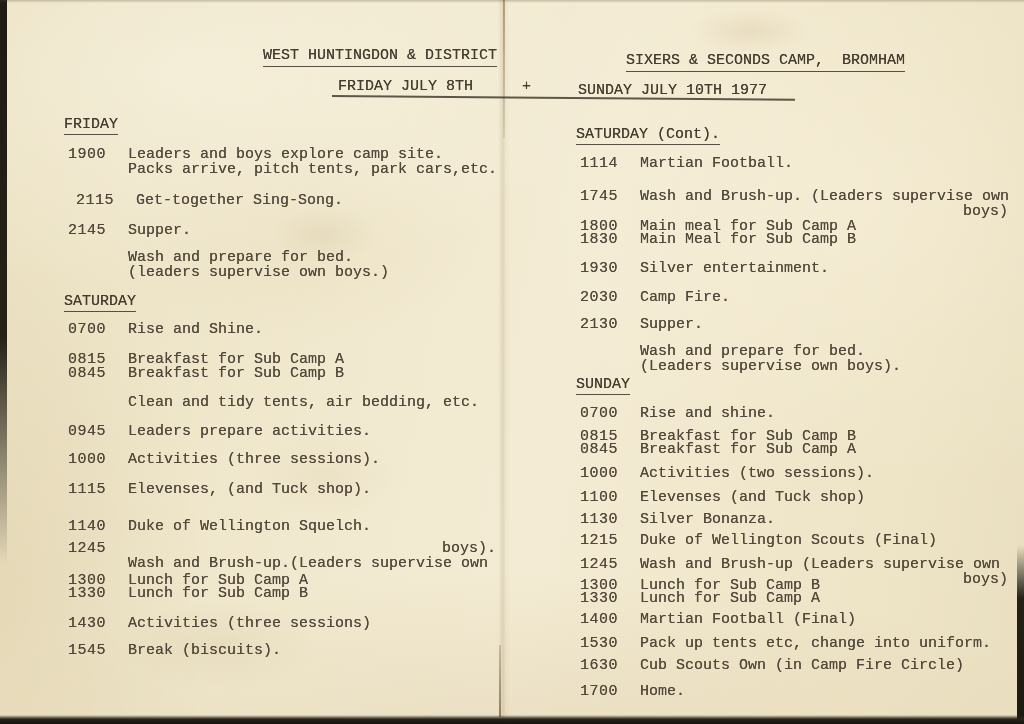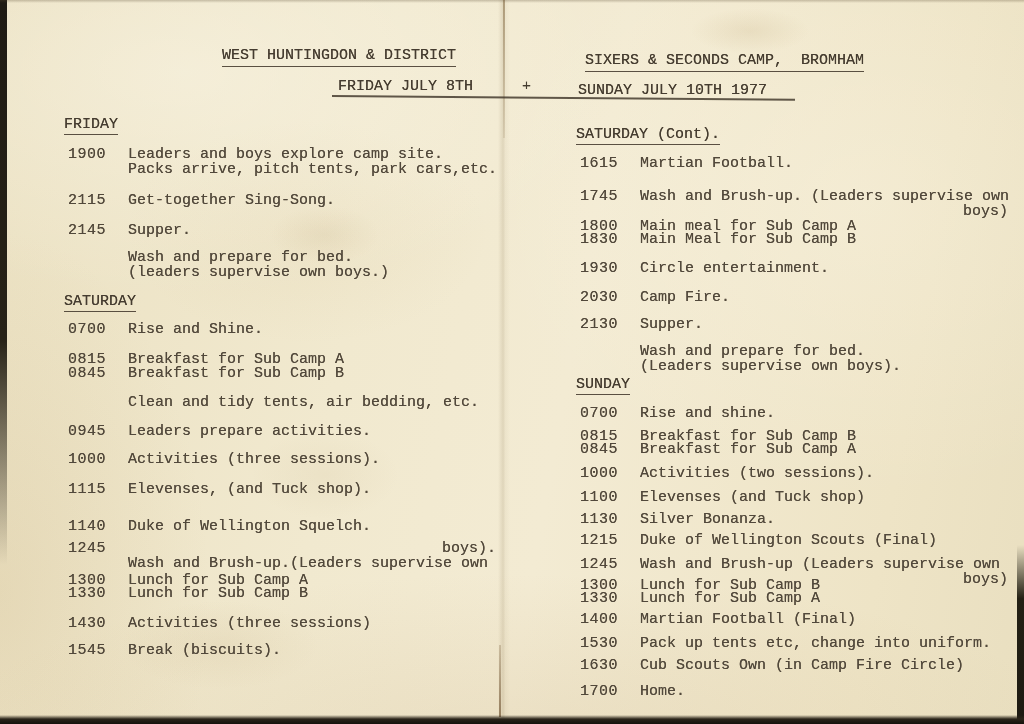--- a/index.html
+++ b/index.html
@@ -31,21 +31,21 @@
     background:linear-gradient(180deg,#1f1b14 0%,#272217 60%,rgba(39,34,23,0) 100%);}
   .edge-right{position:absolute;right:0;top:545px;width:7px;height:179px;
     background:linear-gradient(180deg,rgba(35,32,20,0),#232014 30%,#1d1a12 100%);}
   .edge-bottom{position:absolute;left:0;top:715px;width:1024px;height:9px;
     background:linear-gradient(180deg,rgba(42,36,25,0),#2a2419 45%,#15120c 100%);}
   .edge-top{position:absolute;left:0;top:0;width:1024px;height:3px;
     background:linear-gradient(180deg,rgba(90,75,50,.30),rgba(90,75,50,0));}
 
   .tw{color:#4f463a;font-size:15px;line-height:15px;white-space:pre;
       text-shadow:0 0 .6px rgba(72,61,46,.85);}
-  .title{position:absolute;color:#453c30;border-bottom:1.6px solid rgba(62,52,40,.85);padding-bottom:3px;}
+  .title{position:absolute;color:#453c30;border-bottom:1.6px solid rgba(62,52,40,.85);padding-bottom:3px;margin-left:41px;}
   .date-part{position:absolute;color:#453c30;}
   .date-underline{position:absolute;left:332px;top:95px;width:463px;height:1.8px;
       background:rgba(62,52,40,.82);transform:rotate(.45deg);transform-origin:left center;}
 
   .col{position:absolute;}
   #col-left{left:64px;top:0;width:438px;height:724px;}
   #col-right{left:576px;top:0;width:438px;height:724px;}
   .sec-head{position:absolute;left:0;color:#453c30;font-size:15px;line-height:15px;white-space:pre;
       border-bottom:1.6px solid rgba(62,52,40,.85);padding-bottom:2px;
       text-shadow:0 0 .6px rgba(72,61,46,.85);}
@@ -78,21 +78,21 @@
 
   <div class="col" id="col-left">
       <div class="sec-head" style="top: 117px;">FRIDAY</div>
       <div class="entry" style="top: 147px;">
         <span class="time">1900</span>
         <span class="lines">
           <span class="line">Leaders and boys explore camp site.</span>
           <span class="line">Packs arrive, pitch tents, park cars,etc.</span>
         </span>
       </div>
-      <div class="entry" style="top: 193px;">
+      <div class="entry" style="top: 193px; margin-left: 8px;">
         <span class="time">2115</span>
         <span class="lines">
           <span class="line">Get-together Sing-Song.</span>
         </span>
       </div>
       <div class="entry" style="top: 223px;">
         <span class="time">2145</span>
         <span class="lines">
           <span class="line">Supper.</span>
         </span>
@@ -181,21 +181,21 @@
       <div class="entry" style="top: 643px;">
         <span class="time">1545</span>
         <span class="lines">
           <span class="line">Break (biscuits).</span>
         </span>
       </div>
     </div>
   <div class="col" id="col-right">
       <div class="sec-head" style="top: 127px;">SATURDAY (Cont).</div>
       <div class="entry" style="top: 156px;">
-        <span class="time">1615</span>
+        <span class="time">1114</span>
         <span class="lines">
           <span class="line">Martian Football.</span>
         </span>
       </div>
       <div class="entry" style="top: 189px;">
         <span class="time">1745</span>
         <span class="lines">
           <span class="line">Wash and Brush-up. (Leaders supervise own</span>
           <span class="line cont">boys)</span>
         </span>
@@ -208,21 +208,21 @@
       </div>
       <div class="entry" style="top: 232px;">
         <span class="time">1830</span>
         <span class="lines">
           <span class="line">Main Meal for Sub Camp B</span>
         </span>
       </div>
       <div class="entry" style="top: 261px;">
         <span class="time">1930</span>
         <span class="lines">
-          <span class="line">Circle entertainment.</span>
+          <span class="line">Silver entertainment.</span>
         </span>
       </div>
       <div class="entry" style="top: 290px;">
         <span class="time">2030</span>
         <span class="lines">
           <span class="line">Camp Fire.</span>
         </span>
       </div>
       <div class="entry" style="top: 317px;">
         <span class="time">2130</span>

